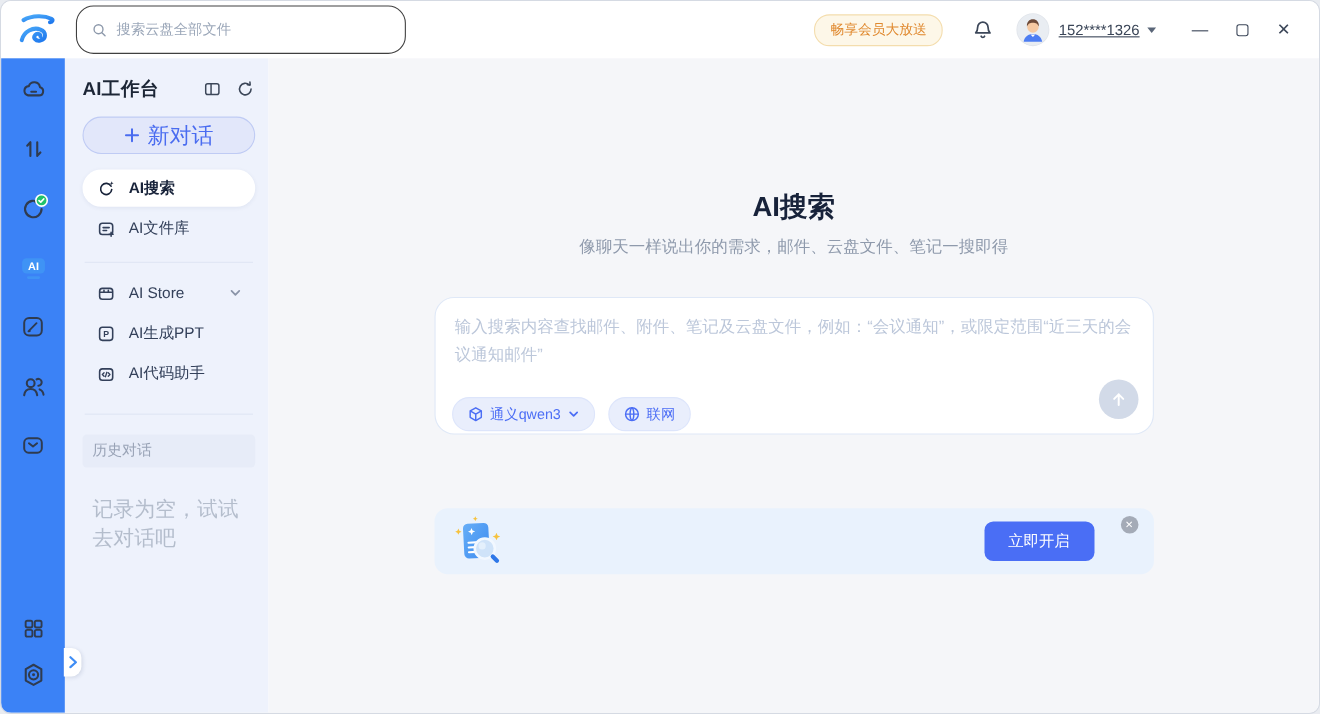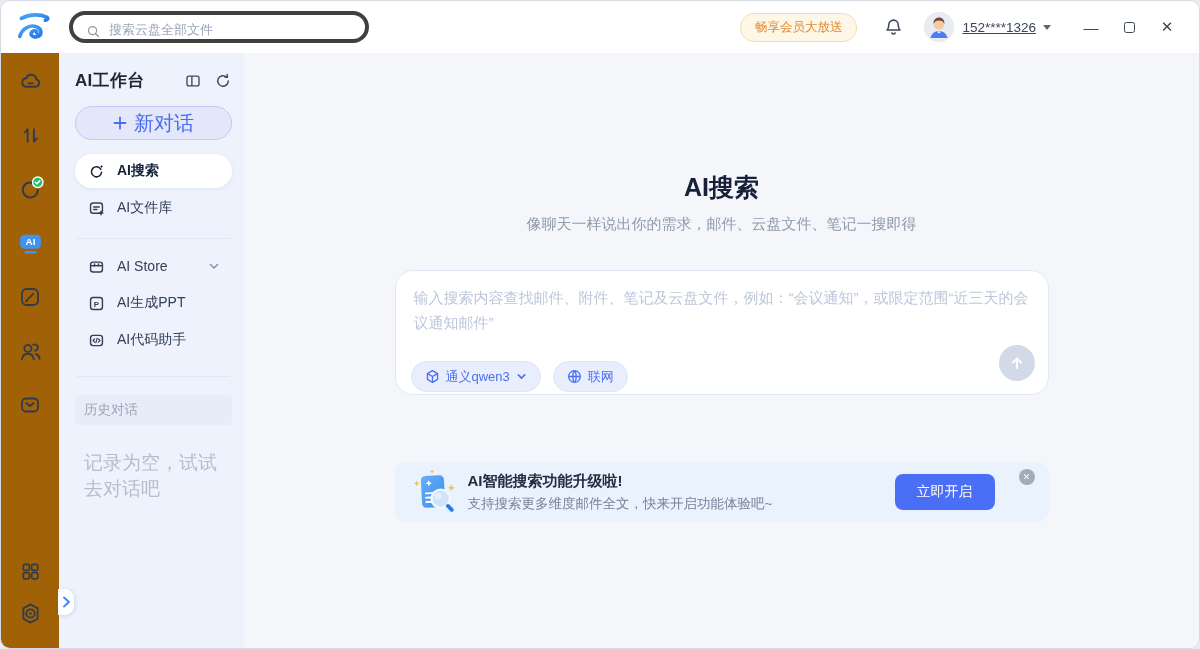--- a/index.html
+++ b/index.html
@@ -2,37 +2,37 @@
 <html><head>
 <meta charset="utf-8">
 <style>
   * { margin:0; padding:0; box-sizing:border-box; }
   html,body { width:1200px; height:649px; font-family:"Liberation Sans","DejaVu Sans",sans-serif; background:#e9ecf1; }
   .window { width:1200px; height:649px; background:#fff; border:1px solid #d5dae3; border-radius:10px; overflow:hidden; position:relative; display:flex; flex-direction:column; }
 
   
   .topbar { flex:0 0 52px; display:flex; align-items:center; background:#fff; padding:0 18px 0 12px; }
   .logo { width:42px; height:38px; display:flex; align-items:center; justify-content:center; cursor:pointer; }
-  .tsearch { width:300px; height:32px; margin-left:14px; border:4px solid #404040; border-radius:16px; background:#fff; display:flex; align-items:flex-end; gap:8px; padding:0 13px; color:#9aa6b8; font-size:13px; cursor:text; }
+  .tsearch { width:300px; height:44px; margin-left:14px; border:1px solid #404040; border-radius:16px; background:#fff; display:flex; align-items:center; gap:8px; padding:0 13px; color:#9aa6b8; font-size:13px; cursor:text; }
   .tright { margin-left:auto; display:flex; align-items:center; }
   .badge { background:#fdf7e8; border:1px solid #f4ddad; color:#e0892f; font-size:12.5px; padding:5px 14px; border-radius:14px; cursor:pointer; white-space:nowrap; }
   .bellwrap { margin-left:26px; cursor:pointer; display:flex; }
   .user { display:flex; align-items:center; margin-left:20px; cursor:pointer; gap:8px; }
   .avatar { width:30px; height:30px; border-radius:50%; background:#eceff3; border:1px solid #e2e6ec; overflow:hidden; display:block; }
   .uname { font-size:13.5px; color:#3a4557;text-decoration:underline; }
   .caret { width:0; height:0; border-left:4px solid transparent; border-right:4px solid transparent; border-top:5px solid #5a6678; margin-left:-1px; }
   .winctl { display:flex; align-items:center; margin-left:26px; gap:10px; }
   .wc { width:28px; height:28px; border:none; background:transparent; color:#3c4759; font-size:15px; cursor:pointer; display:flex; align-items:center; justify-content:center; border-radius:5px; }
   .maxbox { width:11px; height:11px; border:1.6px solid #3c4759; border-radius:2.5px; display:block; }
 
   
   .body { flex:1; display:flex; min-height:0; }
 
   
-  .rail { flex:0 0 58px; background:#a16207; display:flex; flex-direction:column; align-items:center; padding:15px 0 22px; gap:28px; }
+  .rail { flex:0 0 58px; background:#3b82f6; display:flex; flex-direction:column; align-items:center; padding:15px 0 22px; gap:28px; }
   .ritem { width:32px; height:26px; display:flex; align-items:center; justify-content:center; cursor:pointer; position:relative; }
   .rail-bottom { margin-top:auto; display:flex; flex-direction:column; gap:16px; align-items:center; }
 
   
   .sidebar { flex:0 0 185px; background:#eef2fc; padding:16px 12px 0 16px; display:flex; flex-direction:column; }
   .sb-h { display:flex; align-items:center; }
   .sb-title { font-size:17px; font-weight:bold; color:#1c2636; letter-spacing:.3px; }
   .sb-hic { margin-left:auto; display:flex; gap:12px; }
   .sb-hic span { cursor:pointer; display:flex; }
   .newchat { margin-top:14px; height:34px; border:1px solid #bfcbf4; background:#e2e7fa; border-radius:17px; color:#4a6cf0; font-size:20px; display:flex; align-items:center; justify-content:center; gap:7px; cursor:pointer; }
@@ -329,24 +329,20 @@
               <path d="M21 13.2 l 1 2.4 2.4 1 -2.4 1 -1 2.4 -1 -2.4 -2.4 -1 2.4 -1 z" fill="#fff"></path>
               <path d="M17.5 27 h 10 M17.5 31.5 h 10 M17.5 36 h 7" stroke="#fff" stroke-width="2" stroke-linecap="round"></path>
             </g>
             <path d="M8 14 l .9 2.1 2.1 .9 -2.1 .9 -.9 2.1 -.9 -2.1 -2.1 -.9 2.1 -.9 z" fill="#f6c23d"></path>
             <path d="M24 2.5 l .7 1.6 1.6 .7 -1.6 .7 -.7 1.6 -.7 -1.6 -1.6 -.7 1.6 -.7 z" fill="#f6c23d"></path>
             <path d="M44 18 l 1.1 2.5 2.5 1.1 -2.5 1.1 -1.1 2.5 -1.1 -2.5 -2.5 -1.1 2.5 -1.1 z" fill="#f6c23d"></path>
             <circle cx="33" cy="33" r="9.5" fill="#cfe3f9" stroke="#f2f8ff" stroke-width="2.4"></circle>
             <circle cx="30.5" cy="30.5" r="3.4" fill="#e4f0fc"></circle>
             <path d="M40.5 40.5 L 44.5 44.5" stroke="#2e77e8" stroke-width="4" stroke-linecap="round"></path>
           </svg>
-          <div class="btxt">
-            <span class="btitle">AI智能搜索功能升级啦!</span>
-            <span class="bsub">支持搜索更多维度邮件全文，快来开启功能体验吧~</span>
-          </div>
           <button class="bbtn">立即开启</button>
           <button class="bclose">✕</button>
         </div>
       </div>
     </div>
   </div>
 
   <div class="edgetab">
     <svg width="9" height="12" viewBox="0 0 9 12">
       <path d="M2 1.5 L 7 6 L 2 10.5" fill="none" stroke="#3f8df5" stroke-width="2" stroke-linecap="round" stroke-linejoin="round"></path>

